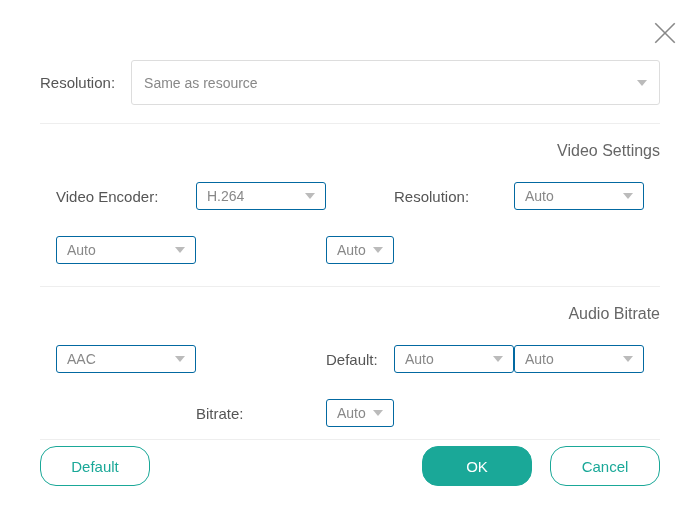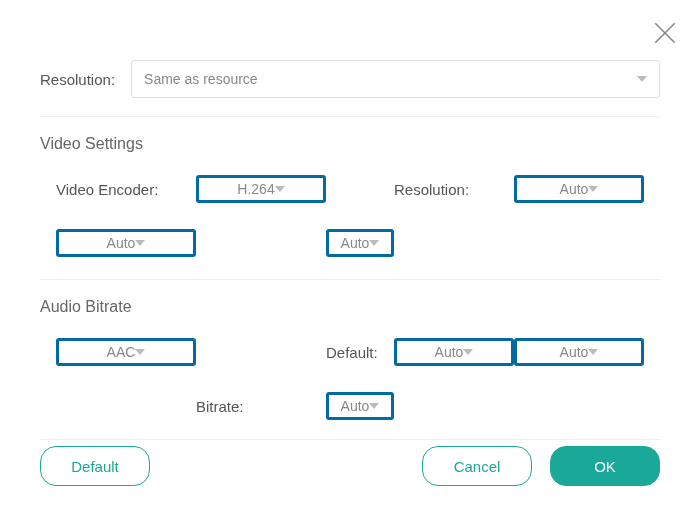--- a/index.html
+++ b/index.html
@@ -27,40 +27,40 @@
       align-items: center;
       margin-top: 40px;
       gap: 16px;
     }
     .label {
       font-size: 15px;
       color: #555;
     }
     .select-wide {
       flex: 1;
-      height: 38px;
+      height: 45px;
       border: 1px solid #ddd;
       border-radius: 3px;
       padding: 0 12px;
       display: flex;
       align-items: center;
       justify-content: space-between;
       cursor: pointer;
       background: #fff;
     }
     .select-wide span { color: #888; font-size: 14px; }
     .caret {
       width: 0; height: 0;
       border-left: 5px solid transparent;
       border-right: 5px solid transparent;
       border-top: 6px solid #bbb;
     }
 
     .section-heading {
-      text-align: left;
+      text-align: right;
       font-size: 16px;
       color: #666;
       margin: 18px 0 8px;
     }
     .divider {
       border: none;
       border-top: 1px solid #eee;
     }
 
     .grid {
@@ -69,26 +69,26 @@
       row-gap: 26px;
       column-gap: 0;
       align-items: center;
       margin: 22px 16px;
     }
     .grid .label {
       font-size: 15px;
     }
     .select {
       height: 28px;
-      border: 3px solid #0369a1;
+      border: 1px solid #0369a1;
       border-radius: 3px;
       padding: 0 10px;
       display: flex;
       align-items: center;
-      justify-content: center;
+      justify-content: space-between;
       cursor: pointer;
       background: #fff;
     }
     .select span { color: #888; font-size: 14px; }
     .spacer {  }
 
     .footer {
       position: absolute;
       bottom: 24px;
       left: 40px;
@@ -200,20 +200,20 @@
   </div>
 </div>
 
 <hr class="footer-divider">
 
 <div class="footer">
   <div class="btn">
     <span>Default</span>
   </div>
   <div class="footer-right">
+    <div class="btn btn-primary">
+      <span>OK</span>
+    </div>
     <div class="btn">
       <span>Cancel</span>
     </div>
-    <div class="btn btn-primary">
-      <span>OK</span>
-    </div>
   </div>
 </div>
 
 </body></html>

